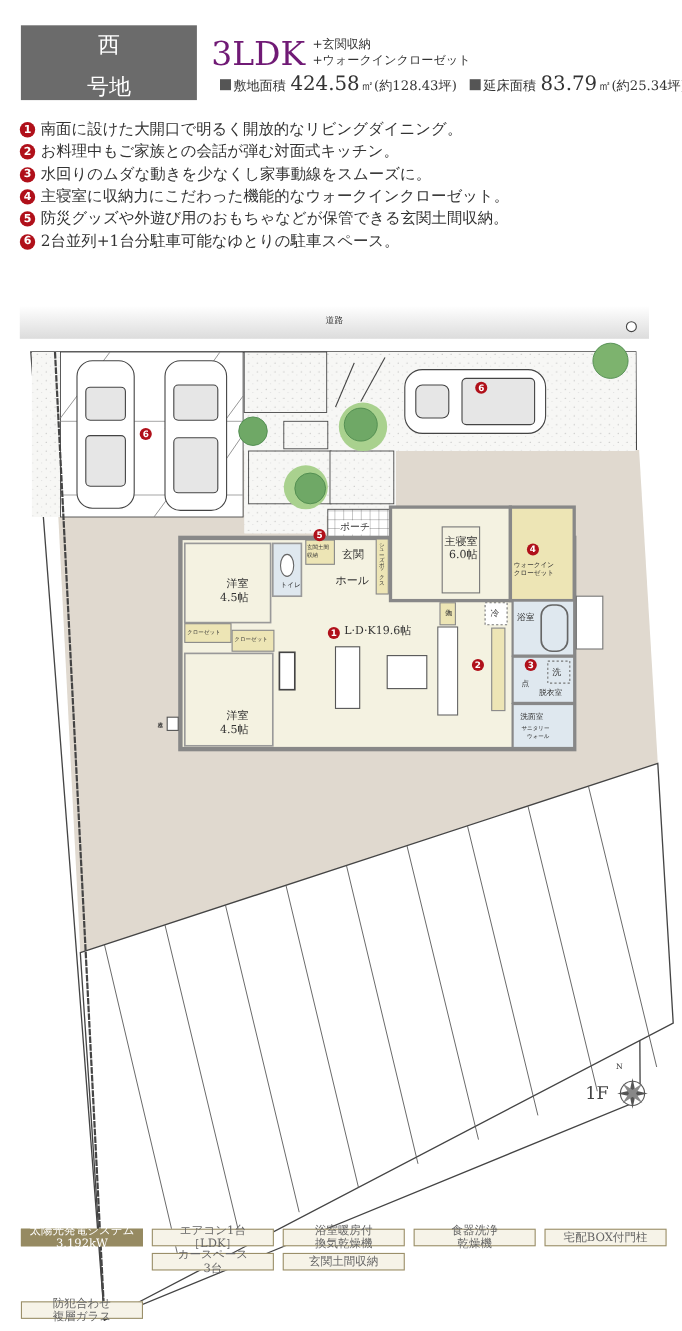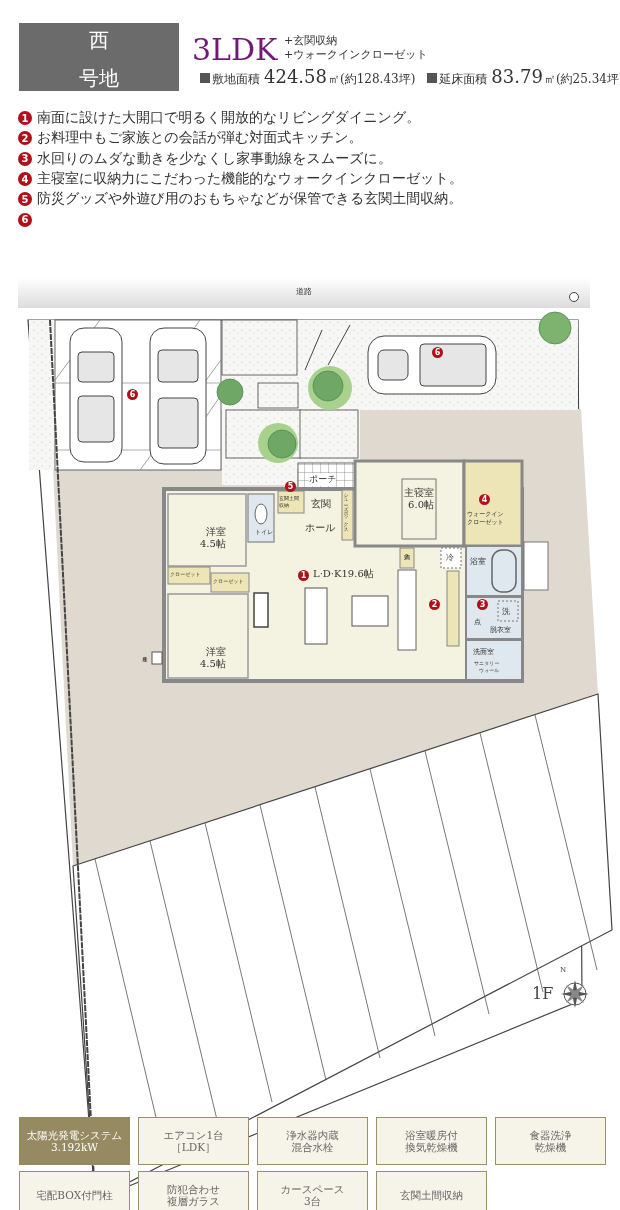--- a/index.html
+++ b/index.html
@@ -23,21 +23,21 @@
   .features { position: absolute; left: 18px; top: 108px; }
   .feature { display: flex; align-items: center; height: 20.3px; font-size: 14px; color: #333; white-space: nowrap; }
   .badge { display: inline-flex; width: 14px; height: 14px; border-radius: 50%; background: #b0101a; color: #fff; font-size: 10px; align-items: center; justify-content: center; font-family: "DejaVu Sans", sans-serif; font-weight: bold; margin-right: 5px; flex-shrink: 0; }
   .plan-label { position: absolute; font-size: 8px; color: #333; white-space: nowrap; }
   .plan-badge { position: absolute; width: 11px; height: 11px; border-radius: 50%; background: #b0101a; color: #fff; font-size: 8px; font-family: "DejaVu Sans", sans-serif; font-weight: bold; display: flex; align-items: center; justify-content: center; }
   .room-label { position: absolute; font-size: 10px; color: #333; text-align: right; line-height: 12px; }
   .floor-label { position: absolute; left: 532px; top: 984px; font-size: 16px; color: #444; }
 
   
   .equip { position: absolute; left: 19px; top: 1117px; width: 587px; display: grid; grid-template-columns: repeat(5, 111px); column-gap: 8px; row-gap: 6px; }
-  .equip-cell { height: 48px; border: 1px solid #9b8f6a; background: #f6f3e8; color: #666; font-size: 10.5px; line-height: 12px; display: flex; align-items: center; justify-content: center; text-align: center; padding: 0 2px; }
+  .equip-cell { height: 16px; border: 1px solid #9b8f6a; background: #f6f3e8; color: #666; font-size: 10.5px; line-height: 12px; display: flex; align-items: center; justify-content: center; text-align: center; padding: 0 2px; }
   .equip-cell.hl { background: #968a62; color: #fff; border-color: #968a62; }
 </style>
 </head>
 <body>
 
 <div class="lot-box">
   <div class="row1">
     <span class="prefix">西</span>
   </div>
   <div class="suffix">号地</div>
@@ -77,20 +77,21 @@
   <div class="feature">
       <span class="badge">4</span>
       <span>主寝室に収納力にこだわった機能的なウォークインクローゼット。</span>
     </div>
   <div class="feature">
       <span class="badge">5</span>
       <span>防災グッズや外遊び用のおもちゃなどが保管できる玄関土間収納。</span>
     </div>
   <div class="feature">
       <span class="badge">6</span>
+      <span>2台並列+1台分駐車可能なゆとりの駐車スペース。</span>
     </div>
 </div>
 
 <svg width="620" height="1210" style="position:absolute;left:0;top:0;">
   <defs>
     <linearGradient id="road" x1="0" y1="0" x2="0" y2="1">
       <stop offset="0" stop-color="#ffffff"></stop>
       <stop offset="1" stop-color="#dcdcdc"></stop>
     </linearGradient>
     <pattern id="gravel" width="8" height="8" patternUnits="userSpaceOnUse">
@@ -275,25 +276,23 @@
 <div class="plan-badge" style="left:432px;top:347px;">6</div>
 
 <div class="floor-label">1F</div>
 <div class="plan-label" style="left:560px;top:966px;font-size:7px;">N</div>
 
 <div class="equip">
   <div class="equip-cell hl" style="white-space:pre-line;">太陽光発電システム
 3.192kW</div>
   <div class="equip-cell" style="white-space:pre-line;">エアコン1台
 ［LDK］</div>
-  <div class="equip-cell" style="white-space:pre-line;">浄水器内蔵
-混合水栓</div>
   <div class="equip-cell" style="white-space:pre-line;">浴室暖房付
 換気乾燥機</div>
   <div class="equip-cell" style="white-space:pre-line;">食器洗浄
 乾燥機</div>
   <div class="equip-cell" style="white-space:pre-line;">宅配BOX付門柱</div>
-  <div class="equip-cell" style="white-space:pre-line;">防犯合わせ
+  <div class="equip-cell" style="white-space:pre-line;margin-top:44px;">防犯合わせ
 複層ガラス</div>
   <div class="equip-cell" style="white-space:pre-line;">カースペース
 3台</div>
   <div class="equip-cell" style="white-space:pre-line;">玄関土間収納</div>
 </div>
 
 </body></html>

